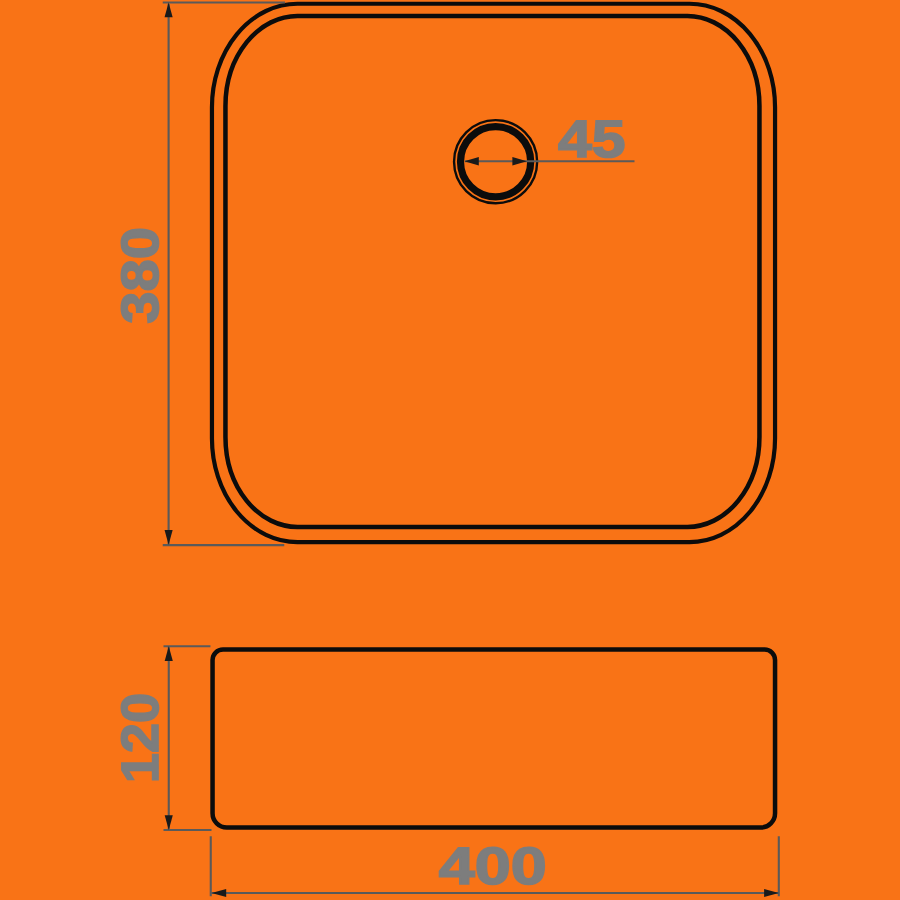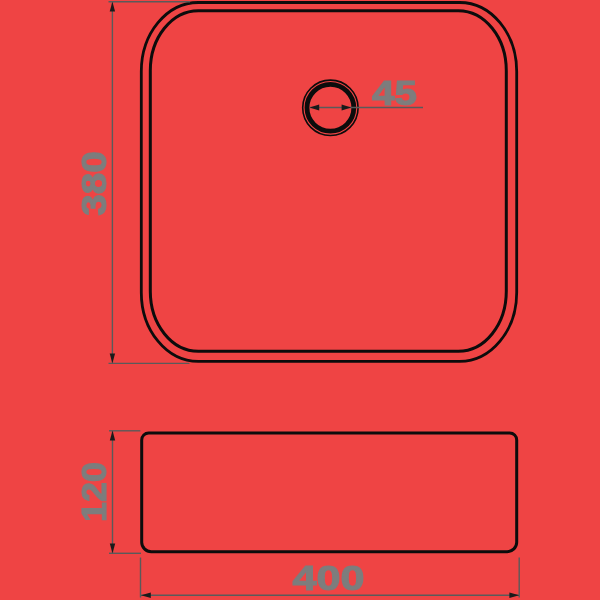--- a/index.html
+++ b/index.html
@@ -1,16 +1,16 @@
 <!DOCTYPE html>
 <html><head>
 <meta charset="utf-8">
 <style>
   html,body{margin:0;padding:0;background:#ffffff;}
-  .page{width:600px;height:600px;position:relative;background:#ef4444;overflow:hidden;}
+  .page{width:600px;height:600px;position:relative;background:#f97316;overflow:hidden;}
   text{font-family:"Liberation Sans",sans-serif;font-weight:bold;fill:#7d7d7d;stroke:#7d7d7d;stroke-width:1.1;}
 </style>
 </head>
 <body>
 <div class="page">
 <svg width="600" height="600" viewBox="0 0 600 600" xmlns="http://www.w3.org/2000/svg">
 
   <path d="M 198.3,2.5 L 459.7,2.5 A 57,69 0 0 1 516.7,71.5 L 516.7,292.4 A 57,69 0 0 1 459.7,361.4 L 198.3,361.4 A 57,69 0 0 1 141.3,292.4 L 141.3,71.5 A 57,69 0 0 1 198.3,2.5 Z" fill="none" stroke="#0c0c0c" stroke-width="2.8"></path>
 
   <path d="M 198.3,10.7 L 458.3,10.7 A 48,60 0 0 1 506.3,70.7 L 506.3,291.3 A 48,60 0 0 1 458.3,351.3 L 198.3,351.3 A 48,60 0 0 1 150.3,291.3 L 150.3,70.7 A 48,60 0 0 1 198.3,10.7 Z" fill="none" stroke="#0c0c0c" stroke-width="3"></path>

